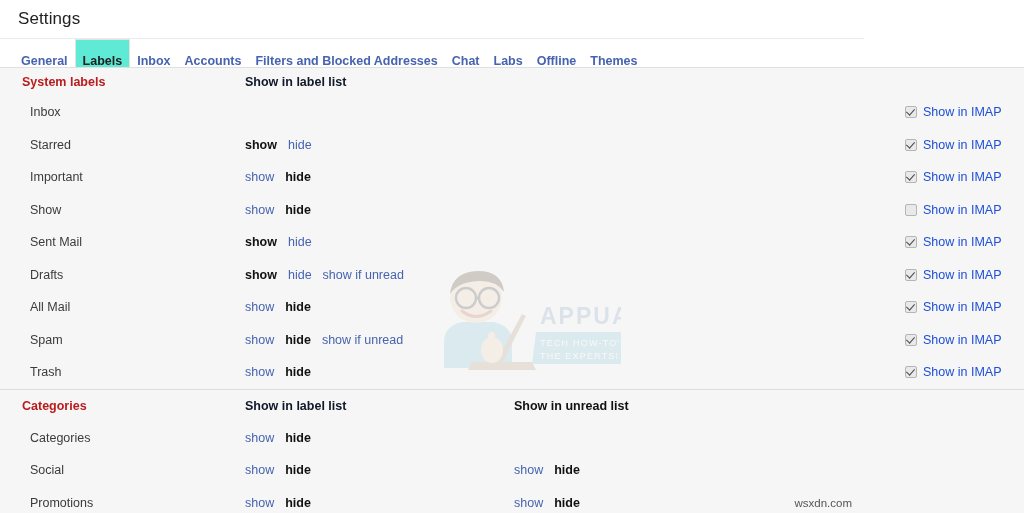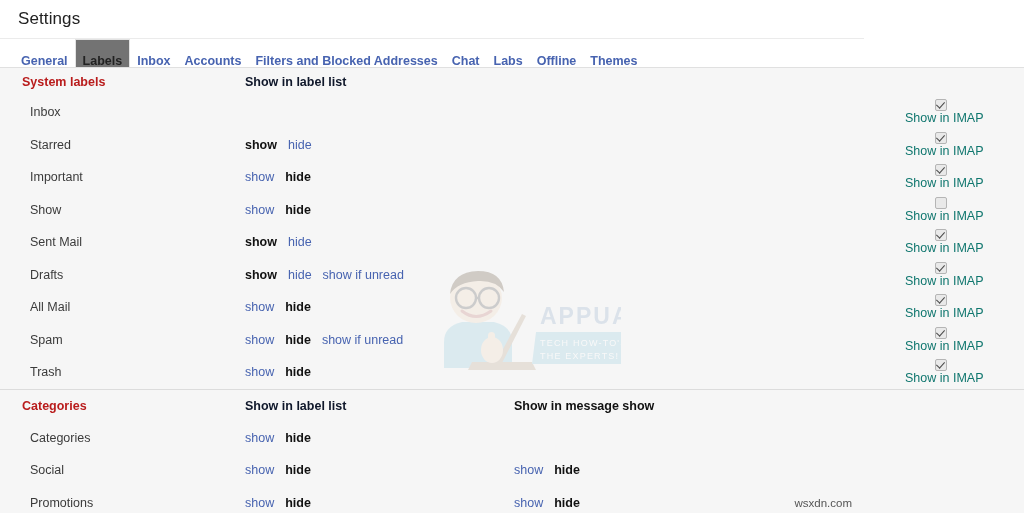--- a/index.html
+++ b/index.html
@@ -49,21 +49,21 @@
     display: flex;
     align-items: flex-end;
     padding: 0 7px;
     color: #4763b0;
     cursor: pointer;
     white-space: nowrap;
     line-height: 1;
   }
   .tab.active {
     color: #222222;
-    background: #737373;
+    background: #5eead4;
     border-left: 1px solid #e3e3e3;
     border-right: 1px solid #e3e3e3;
     border-top: 1px solid #e3e3e3;
   }
 
   
   .content {
     position: relative;
     background: #f6f6f6;
     height: 446px;
@@ -133,23 +133,22 @@
     cursor: default;
   }
 
   
   .col-imap {
     position: absolute;
     left: 905px;
     display: flex;
     align-items: center;
     font-size: 12.5px;
-    color: #0f766e;
+    color: #1d4ed8;
     white-space: nowrap;
-    flex-direction: column;
   }
   .cb {
     width: 12px; height: 12px;
     border: 1px solid #b5b5b5;
     background: #e9e9e9;
     border-radius: 2px;
     margin-right: 6px;
     position: relative;
     display: inline-block;
     flex: 0 0 auto;
@@ -319,21 +318,21 @@
           <div class="col-name sub">Trash</div>
           <div class="col-labellist"><span class="opt">show</span><span class="opt active">hide</span></div>
           <div class="col-imap">
             <span class="cb checked"></span>
             <span class="imap-label">Show in IMAP</span>
           </div>
         </div>
         <div class="row section-header divider-top">
           <div class="col-name header">Categories</div>
           <div class="col-labellist header">Show in label list</div>
-          <div class="col-messagelist header">Show in message show</div>
+          <div class="col-messagelist header">Show in unread list</div>
         </div>
         <div class="row">
           <div class="col-name sub">Categories</div>
           <div class="col-labellist"><span class="opt">show</span><span class="opt active">hide</span></div>
         </div>
         <div class="row">
           <div class="col-name sub">Social</div>
           <div class="col-labellist"><span class="opt">show</span><span class="opt active">hide</span></div>
           <div class="col-messagelist"><span class="opt">show</span><span class="opt active">hide</span></div>
         </div>

